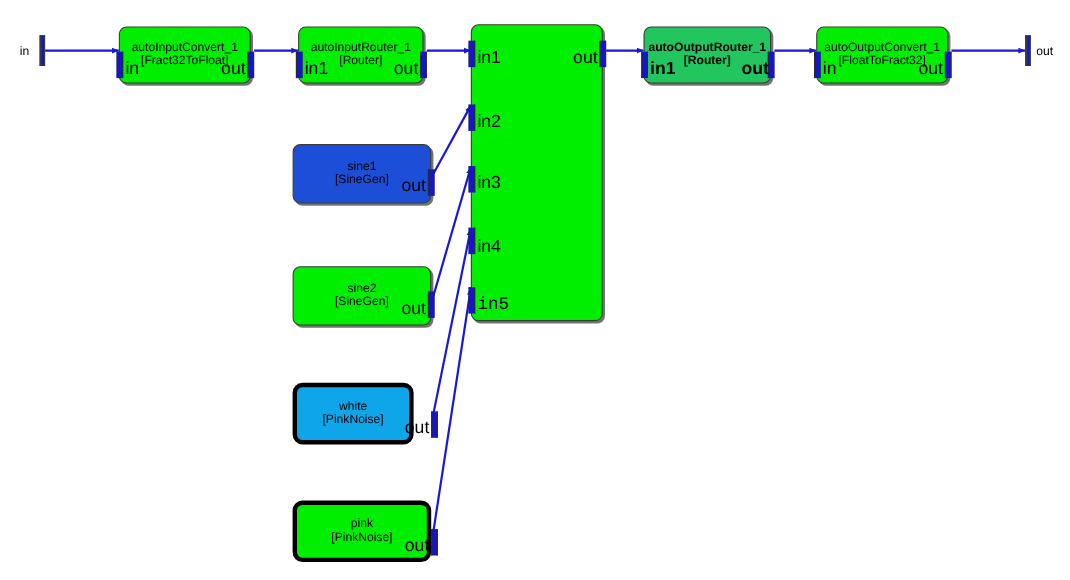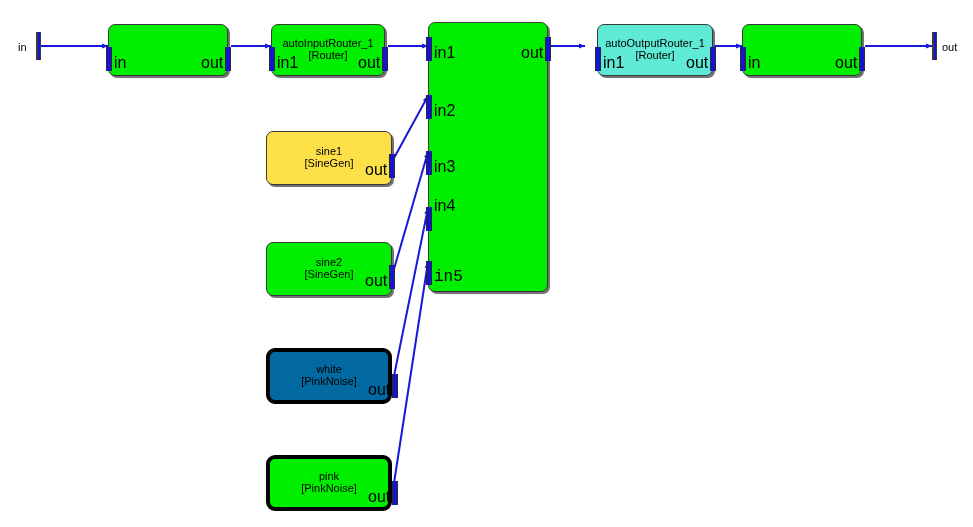--- a/index.html
+++ b/index.html
@@ -109,20 +109,24 @@
         <polyline points="865,46 932,46" marker-end="url(#arrow)" stroke="#1818d8"></polyline>
         <polyline points="394,158 428,96" marker-end="url(#arrow)" stroke="#1818d8"></polyline>
         <polyline points="394,269 428,152" marker-end="url(#arrow)" stroke="#1818d8"></polyline>
         <polyline points="394,376 428,208" marker-end="url(#arrow)" stroke="#1818d8"></polyline>
         <polyline points="394,483 428,262" marker-end="url(#arrow)" stroke="#1818d8"></polyline>
       </g>
   </svg>
 
   <div id="blocks-layer">
       <div class="block" style="left: 108px; top: 24px; width: 120px; height: 52px; background: rgb(0, 238, 0);">
+        <div class="block-labels">
+          <span class="block-name">autoInputConvert_1</span>
+          <span class="block-type">[Fract32ToFloat]</span>
+        </div>
         <div class="port" style="left: -3px; top: 22px; height: 24px; background: rgb(20, 20, 210);"></div>
         <div class="port-label" style="left: 5px; top: 30px;">in</div>
         <div class="port" style="left: 116px; top: 22px; height: 24px; background: rgb(20, 20, 210);"></div>
         <div class="port-label" style="left: 92px; top: 30px; text-align: right;">out</div>
       </div>
       <div class="block" style="left: 271px; top: 24px; width: 114px; height: 52px; background: rgb(0, 238, 0);">
         <div class="block-labels">
           <span class="block-name">autoInputRouter_1</span>
           <span class="block-type">[Router]</span>
         </div>
@@ -132,59 +136,63 @@
         <div class="port-label" style="left: 86px; top: 30px; text-align: right;">out</div>
       </div>
       <div class="block" style="left: 428px; top: 22px; width: 120px; height: 270px; background: rgb(0, 238, 0);">
         <div class="port" style="left: -3px; top: 14px; height: 24px; background: rgb(20, 20, 210);"></div>
         <div class="port-label" style="left: 5px; top: 22px;">in1</div>
         <div class="port" style="left: -3px; top: 72px; height: 24px; background: rgb(20, 20, 210);"></div>
         <div class="port-label" style="left: 5px; top: 80px;">in2</div>
         <div class="port" style="left: -3px; top: 128px; height: 24px; background: rgb(20, 20, 210);"></div>
         <div class="port-label" style="left: 5px; top: 136px;">in3</div>
         <div class="port" style="left: -3px; top: 184px; height: 24px; background: rgb(20, 20, 210);"></div>
-        <div class="port-label" style="left: 5px; top: 175px;">in4</div>
+        <div class="port-label" style="left: 5px; top: 194px;">in4</div>
         <div class="port" style="left: -3px; top: 238px; height: 24px; background: rgb(20, 20, 210);"></div>
         <div class="port-label" style="left: 5px; top: 246px; font-family: Liberation Mono, monospace;">in5</div>
         <div class="port" style="left: 116px; top: 14px; height: 24px; background: rgb(20, 20, 210);"></div>
         <div class="port-label" style="left: 92px; top: 22px; text-align: right;">out</div>
       </div>
-      <div class="block" style="left: 597px; top: 24px; width: 116px; height: 52px; background: #5eead4;">
+      <div class="block" style="left: 585px; top: 24px; width: 116px; height: 52px; background: #22c55e; font-weight: bold;">
         <div class="block-labels">
           <span class="block-name">autoOutputRouter_1</span>
           <span class="block-type">[Router]</span>
         </div>
         <div class="port" style="left: -3px; top: 22px; height: 24px; background: rgb(20, 20, 210);"></div>
         <div class="port-label" style="left: 5px; top: 30px;">in1</div>
         <div class="port" style="left: 112px; top: 22px; height: 24px; background: rgb(20, 20, 210);"></div>
         <div class="port-label" style="left: 88px; top: 30px; text-align: right;">out</div>
       </div>
       <div class="block" style="left: 742px; top: 24px; width: 120px; height: 52px; background: rgb(0, 238, 0);">
+        <div class="block-labels">
+          <span class="block-name">autoOutputConvert_1</span>
+          <span class="block-type">[FloatToFract32]</span>
+        </div>
         <div class="port" style="left: -3px; top: 22px; height: 24px; background: rgb(20, 20, 210);"></div>
         <div class="port-label" style="left: 5px; top: 30px;">in</div>
         <div class="port" style="left: 116px; top: 22px; height: 24px; background: rgb(20, 20, 210);"></div>
         <div class="port-label" style="left: 92px; top: 30px; text-align: right;">out</div>
       </div>
-      <div class="block" style="left: 266px; top: 131px; width: 126px; height: 54px; background: #fde047;">
+      <div class="block" style="left: 266px; top: 131px; width: 126px; height: 54px; background: #1d4ed8;">
         <div class="block-labels">
           <span class="block-name">sine1</span>
           <span class="block-type">[SineGen]</span>
         </div>
         <div class="port" style="left: 122px; top: 22px; height: 24px; background: rgb(20, 20, 210);"></div>
         <div class="port-label" style="left: 98px; top: 30px; text-align: right;">out</div>
       </div>
       <div class="block" style="left: 266px; top: 242px; width: 126px; height: 54px; background: rgb(0, 238, 0);">
         <div class="block-labels">
           <span class="block-name">sine2</span>
           <span class="block-type">[SineGen]</span>
         </div>
         <div class="port" style="left: 122px; top: 22px; height: 24px; background: rgb(20, 20, 210);"></div>
         <div class="port-label" style="left: 98px; top: 30px; text-align: right;">out</div>
       </div>
-      <div class="block thick" style="left: 266px; top: 348px; width: 126px; height: 56px; background: #0369a1;">
+      <div class="block thick" style="left: 266px; top: 348px; width: 110px; height: 56px; background: #0ea5e9;">
         <div class="block-labels">
           <span class="block-name">white</span>
           <span class="block-type">[PinkNoise]</span>
         </div>
         <div class="port" style="left: 122px; top: 22px; height: 24px; background: rgb(20, 20, 210);"></div>
         <div class="port-label" style="left: 98px; top: 30px; text-align: right;">out</div>
       </div>
       <div class="block thick" style="left: 266px; top: 455px; width: 126px; height: 56px; background: rgb(0, 238, 0); padding-left: 12px;">
         <div class="block-labels">
           <span class="block-name">pink</span>

